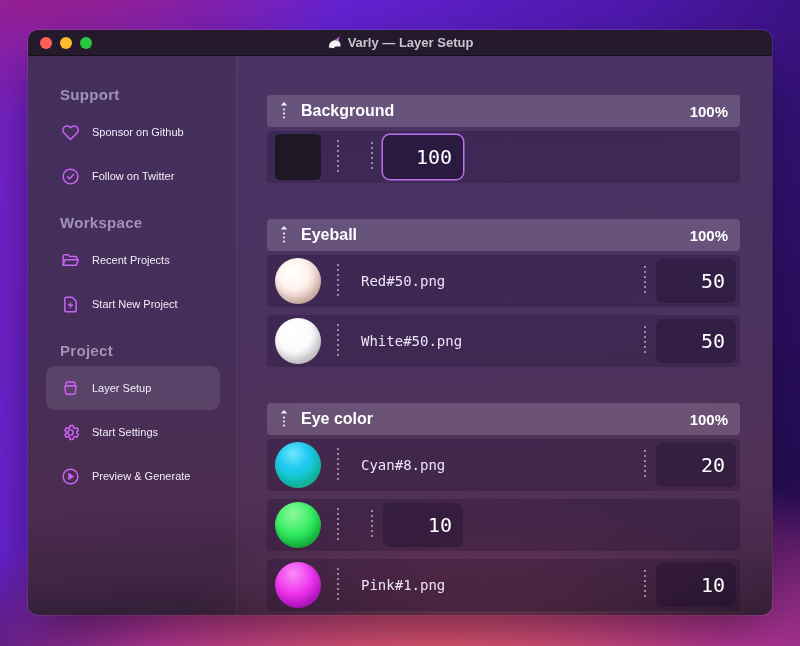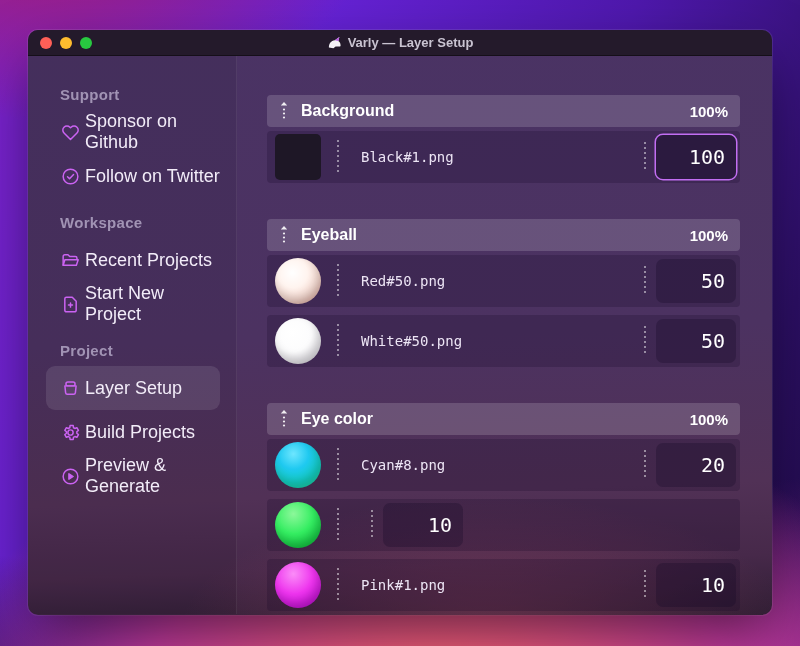--- a/index.html
+++ b/index.html
@@ -39,23 +39,23 @@
     width:209px; flex:none; padding:32px 16px 0 18px;
     background:rgba(0,0,0,.07);
     border-right:1px solid rgba(255,255,255,.07);
   }
   .side-label {
     padding-left:14px; font-size:15px; font-weight:700; letter-spacing:.3px;
     color:#a193b4; height:14px; line-height:14px; margin:18px 0 8px;
   }
   .side-label:first-child { margin-top:0; }
   .side-item {
-    height:44px; display:flex; align-items:center; gap:4px;
+    height:44px; display:flex; align-items:center; gap:11px;
     padding-left:14px; border-radius:9px; cursor:default;
-    color:#f2ecf8; font-size:18px;
+    color:#f2ecf8; font-size:11px;
   }
   .side-item.selected { background:rgba(255,255,255,.10); }
   .side-item svg { flex:none; }
 
   
   .content { flex:1; padding:39px 32px 0 30px; overflow:hidden; }
   .layer-group { margin-bottom:36px; }
   .group-header {
     height:32px; border-radius:4px; background:rgba(255,255,255,.16);
     display:flex; align-items:center; padding:0 12px; gap:12px;
@@ -165,21 +165,21 @@
           <path d="M5.6 9h12.8l-.8 7.7a2 2 0 0 1-2 1.8H8.4a2 2 0 0 1-2-1.8z"></path>
         </svg>
         <span>Layer Setup</span>
       </div>
 
       <div class="side-item">
         <svg width="21" height="21" viewBox="0 0 24 24" class="icon-stroke">
           <circle cx="12" cy="12" r="3"></circle>
           <path d="M19.2 12.9c0-.3.1-.6.1-.9s0-.6-.1-.9l1.9-1.5-1.8-3.1-2.3.9c-.5-.4-1-.7-1.6-.9l-.3-2.4h-3.6l-.3 2.4c-.6.2-1.1.5-1.6.9l-2.3-.9-1.8 3.1 1.9 1.5c0 .3-.1.6-.1.9s0 .6.1.9l-1.9 1.5 1.8 3.1 2.3-.9c.5.4 1 .7 1.6.9l.3 2.4h3.6l.3-2.4c.6-.2 1.1-.5 1.6-.9l2.3.9 1.8-3.1z"></path>
         </svg>
-        <span>Build Projects</span>
+        <span>Start Settings</span>
       </div>
 
       <div class="side-item">
         <svg width="21" height="21" viewBox="0 0 24 24" class="icon-stroke">
           <circle cx="12" cy="12" r="8.4"></circle>
           <path d="M10.2 8.9l4.8 3.1-4.8 3.1z" fill="#cb63f2"></path>
         </svg>
         <span>Preview &amp; Generate</span>
       </div>
 
@@ -194,21 +194,20 @@
             <circle cx="5" cy="9.5" r="1.1" fill="rgba(255,255,255,.9)"></circle>
             <circle cx="5" cy="13.5" r="1.1" fill="rgba(255,255,255,.9)"></circle>
             <circle cx="5" cy="17.5" r="1.1" fill="rgba(255,255,255,.9)"></circle>
           </svg>
           <span class="group-name">Background</span>
           <span class="group-weight">100%</span>
         </div>
         <div class="row">
           <span class="thumb" data-thumb="black-square"></span>
           <span class="vdots tall"></span>
-          <span class="file">Black#1.png</span>
           <span class="vdots short"></span>
           <input class="value-input focused" value="100" style="">
         </div>
       </div>
 
       <div class="layer-group">
         <div class="group-header">
           <svg width="10" height="22" viewBox="0 0 10 22">
             <path d="M5 2l3.2 3.6H1.8z" fill="rgba(255,255,255,.9)"></path>
             <circle cx="5" cy="9.5" r="1.1" fill="rgba(255,255,255,.9)"></circle>

